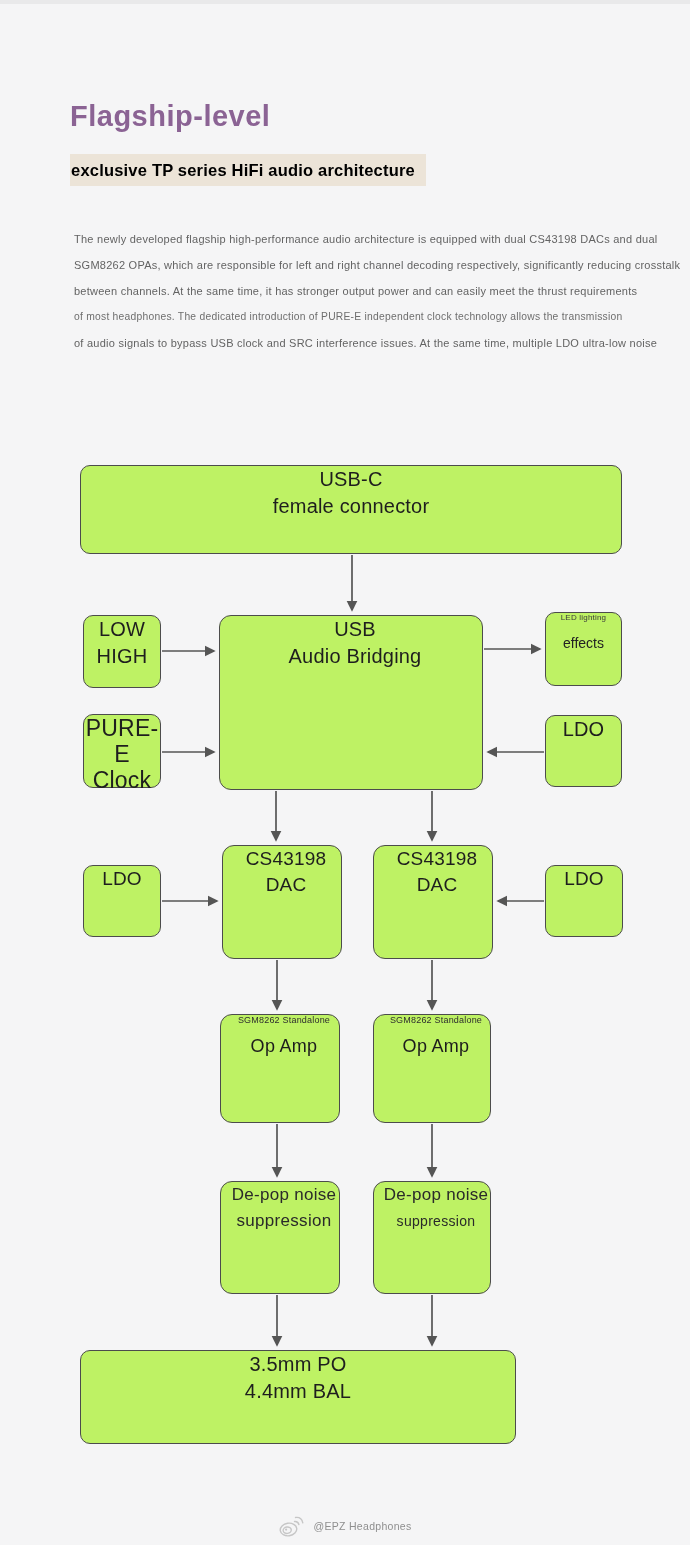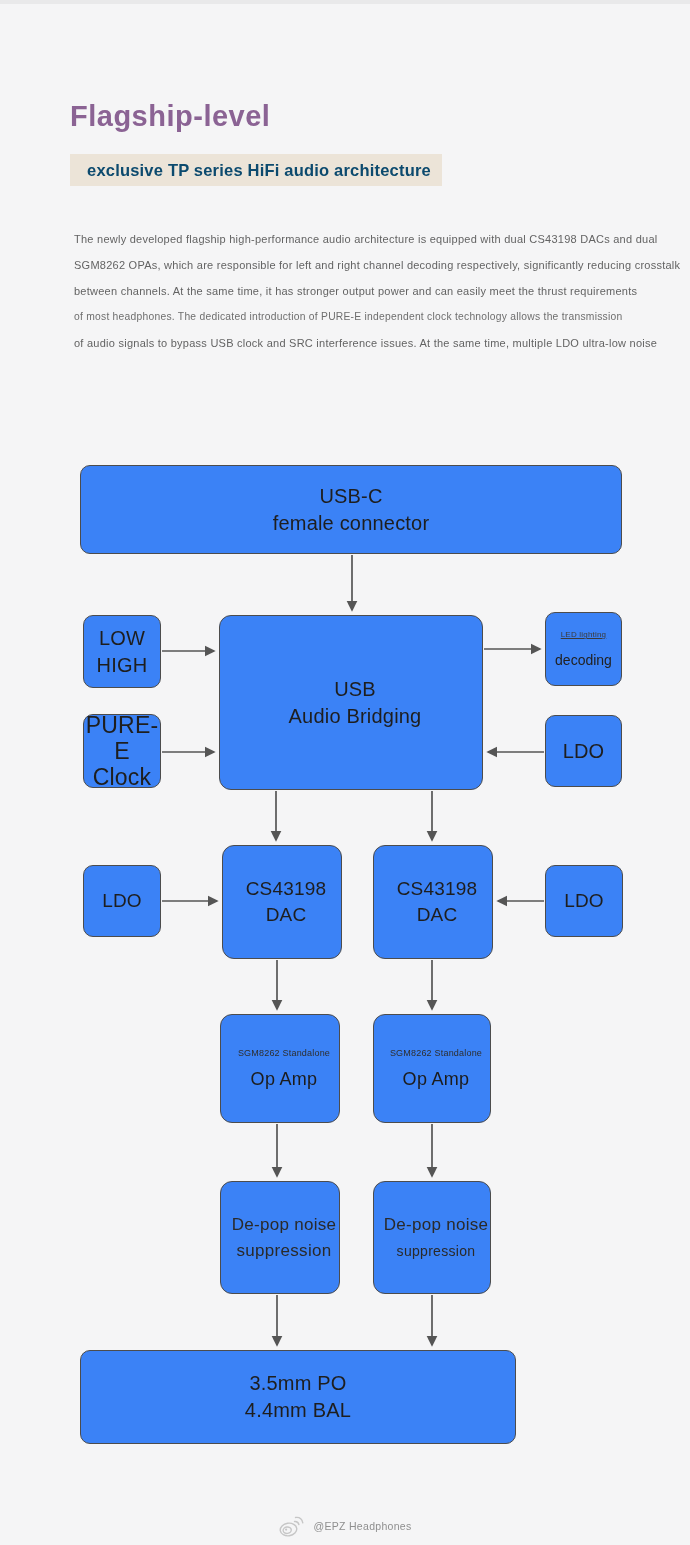--- a/index.html
+++ b/index.html
@@ -17,40 +17,40 @@
   .title{
     position:absolute;left:70px;top:96px;
     font-size:29px;font-weight:600;letter-spacing:0.5px;
     color:#8b6394;
   }
   .subtitle{
     position:absolute;left:70px;top:150px;
     width:355px;height:32px;line-height:32px;
     background:#ece4d8;
     font-size:16.5px;font-weight:600;letter-spacing:0.2px;
-    color:#0c4a6e;
-    padding-left:17px;
+    color:#000000;
+    padding-left:1px;
   }
   .paragraph{
     position:absolute;left:74px;top:222px;width:545px;
     color:#636363;
   }
   .paragraph .pline{
     font-size:11px;line-height:26px;letter-spacing:0.25px;
     white-space:nowrap;
   }
   .paragraph .pline.small{font-size:10.3px;color:#6e6e6e;}
 
   .node{
     position:absolute;
-    background:#3b82f6;
+    background:#bef264;
     border:1.5px solid #4c4c4c;
     box-sizing:border-box;
     display:flex;flex-direction:column;
-    align-items:center;justify-content:center;
+    align-items:center;justify-content:flex-start;
     text-align:center;color:#1e1e1e;
   }
   .r10{border-radius:10px;}
   .r12{border-radius:12px;padding-left:8px;}
   .t20{font-size:20px;line-height:27px;letter-spacing:0.2px;}
   .t19{font-size:19px;line-height:26px;letter-spacing:0.2px;}
 
   .node-usb-c     {left:80px; top:461px; width:542px;height:89px;}
   .node-low-high  {left:83px; top:611px; width:78px; height:73px;}
   .node-pure-e    {left:83px; top:710px; width:78px; height:74px;font-size:23px;}
@@ -60,21 +60,21 @@
   .node-ldo-cl    {left:83px; top:861px; width:78px; height:72px;}
   .node-dac-l     {left:222px;top:841px; width:120px;height:114px;}
   .node-dac-r     {left:373px;top:841px; width:120px;height:114px;}
   .node-ldo-cr    {left:545px;top:861px; width:78px; height:72px;}
   .node-opamp-l   {left:220px;top:1010px;width:120px;height:109px;}
   .node-opamp-r   {left:373px;top:1010px;width:118px;height:109px;}
   .node-depop-l   {left:220px;top:1177px;width:120px;height:113px;}
   .node-depop-r   {left:373px;top:1177px;width:118px;height:113px;}
   .node-output    {left:80px; top:1346px;width:436px;height:94px;}
 
-  .led-line1{font-size:8px;color:#3b3b3b;letter-spacing:0.2px;margin-bottom:13px;text-decoration:underline;}
+  .led-line1{font-size:8px;color:#3b3b3b;letter-spacing:0.2px;margin-bottom:13px;}
   .led-line2{font-size:14px;color:#222;}
   .opamp-line1{font-size:9px;color:#2e2e2e;letter-spacing:0.2px;margin-bottom:11px;}
   .opamp-line2{font-size:18px;color:#1c1c1c;letter-spacing:0.3px;}
   .depop-line{font-size:17px;line-height:26px;color:#2a2a2a;letter-spacing:0.3px;}
 
   .arrows{position:absolute;left:0;top:0;pointer-events:none;}
 
   .footer{
     position:absolute;left:0;top:1510px;width:690px;
     display:flex;align-items:center;justify-content:center;gap:8px;
@@ -138,21 +138,21 @@
     <div>Clock</div>
   </div>
 
   <div class="node node-bridge r12 t20">
     <div>USB</div>
     <div>Audio Bridging</div>
   </div>
 
   <div class="node node-led r10">
     <div class="led-line1">LED lighting</div>
-    <div class="led-line2">decoding</div>
+    <div class="led-line2">effects</div>
   </div>
 
   <div class="node node-ldo-b r10 t20">
     <div>LDO</div>
   </div>
 
   <div class="node node-ldo-cl r10 t19">
     <div>LDO</div>
   </div>
 

